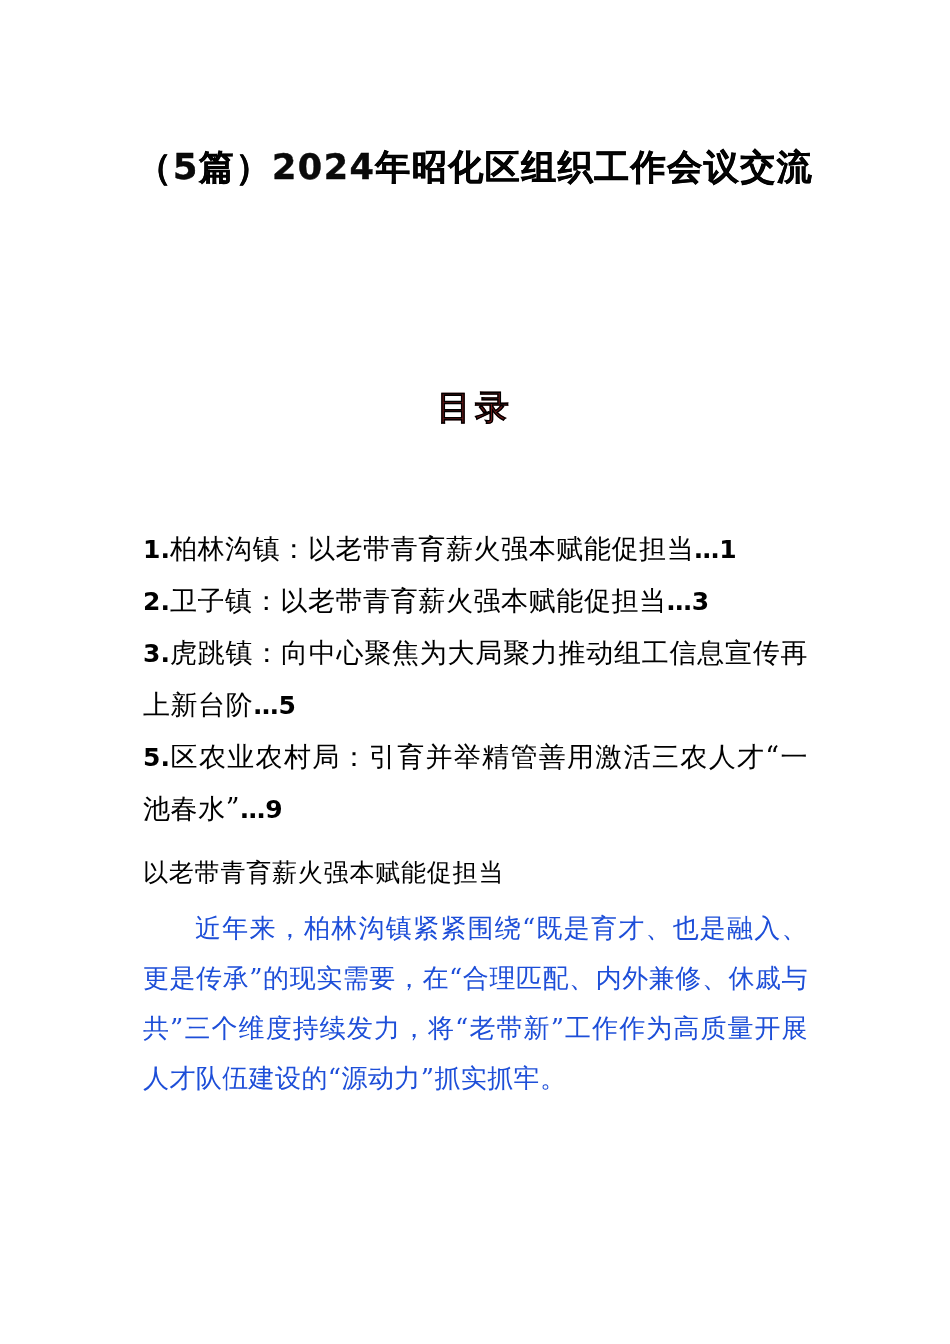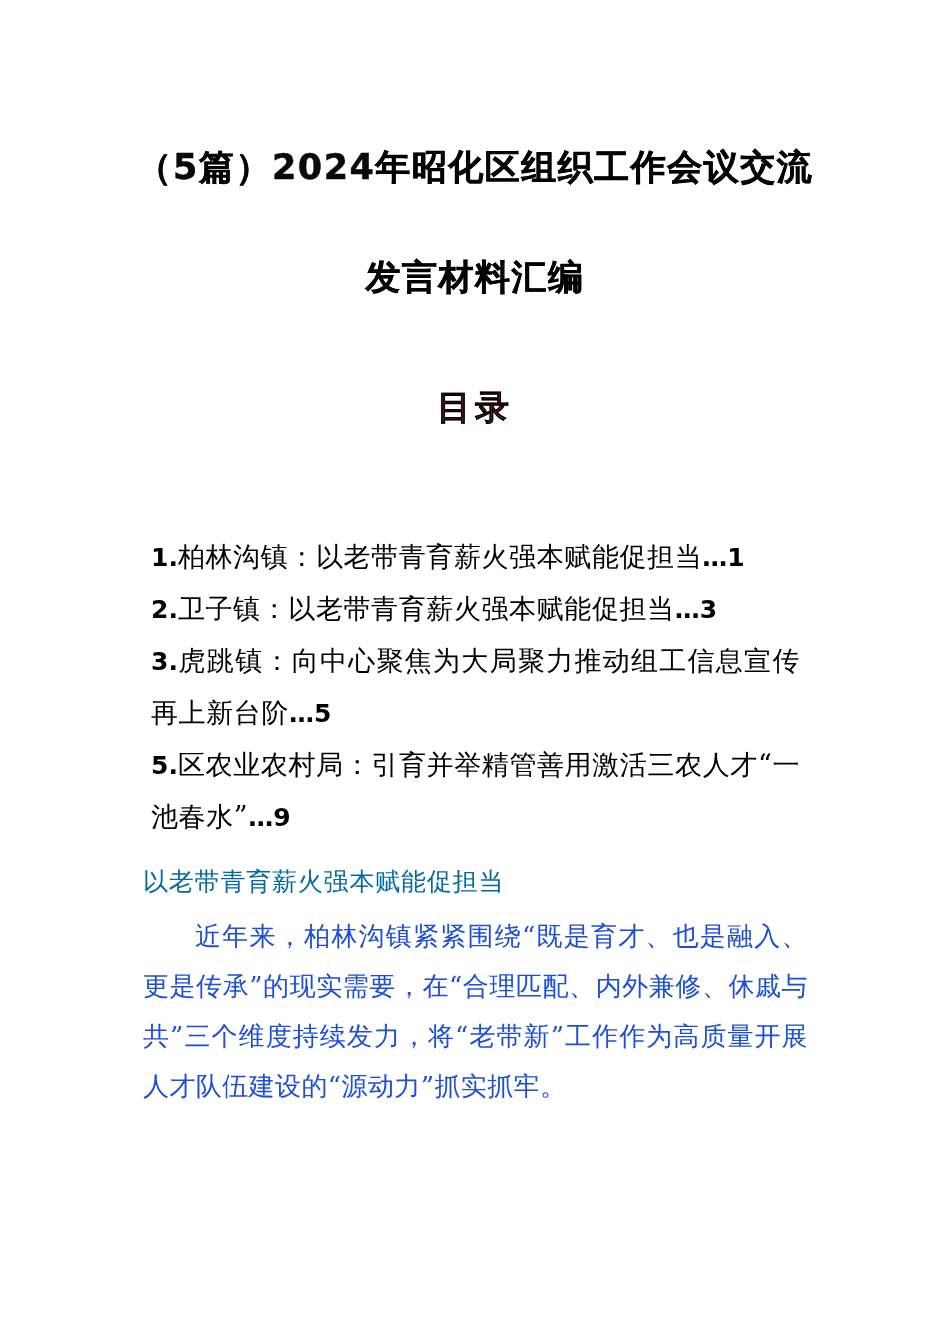--- a/index.html
+++ b/index.html
@@ -58,21 +58,21 @@
   
   .column {
     position: absolute;
     left: 143px;
     top: 523px;
     width: 665px;
   }
 
   .toc-list {
     list-style: none;
-    margin: 8px;
+    margin: 0;
     padding: 0;
   }
   .toc-item {
     font-size: 27px;
     line-height: 51px;
     letter-spacing: 0.6px;
     text-align: justify;
     text-justify: inter-character;
     white-space: normal;
     word-break: break-all;
@@ -98,46 +98,45 @@
     font-weight: 700;
     font-size: 25px;
     letter-spacing: 0;
   }
 
   
   .article {
     margin-top: 14px;
   }
   .article-line {
-    font-family: Liberation Sans, sans-serif;
+    font-family: Liberation Serif, serif;
     font-size: 25px;
     line-height: 48px;
     letter-spacing: 0.8px;
-    color: #0369a1;
+    color: #000000;
   }
   .body-para {
     font-family: "DejaVu Serif", "Liberation Serif", serif;
     font-size: 26px;
     line-height: 50px;
     letter-spacing: 0.4px;
     color: #1d4ed8;
     text-indent: 2em;
     text-align: justify;
     text-justify: inter-character;
     word-break: break-all;
     margin: 6px 0 0 0;
   }
 </style>
 </head>
 <body>
 
 <div class="page">
 
   <div class="doc-title line1">（5篇）2024年昭化区组织工作会议交流</div>
-  <div class="doc-title line2">发言材料汇编</div>
 
   <div class="toc-heading">目录</div>
 
   <div class="column">
 
     <ul class="toc-list">
       <li class="toc-item">
         <span class="toc-num">1.</span><span class="toc-label">柏林沟镇：以老带青育薪火强本赋能促担当</span><span class="toc-dots">…</span><span class="toc-page">1</span>
       </li>
       <li class="toc-item">

